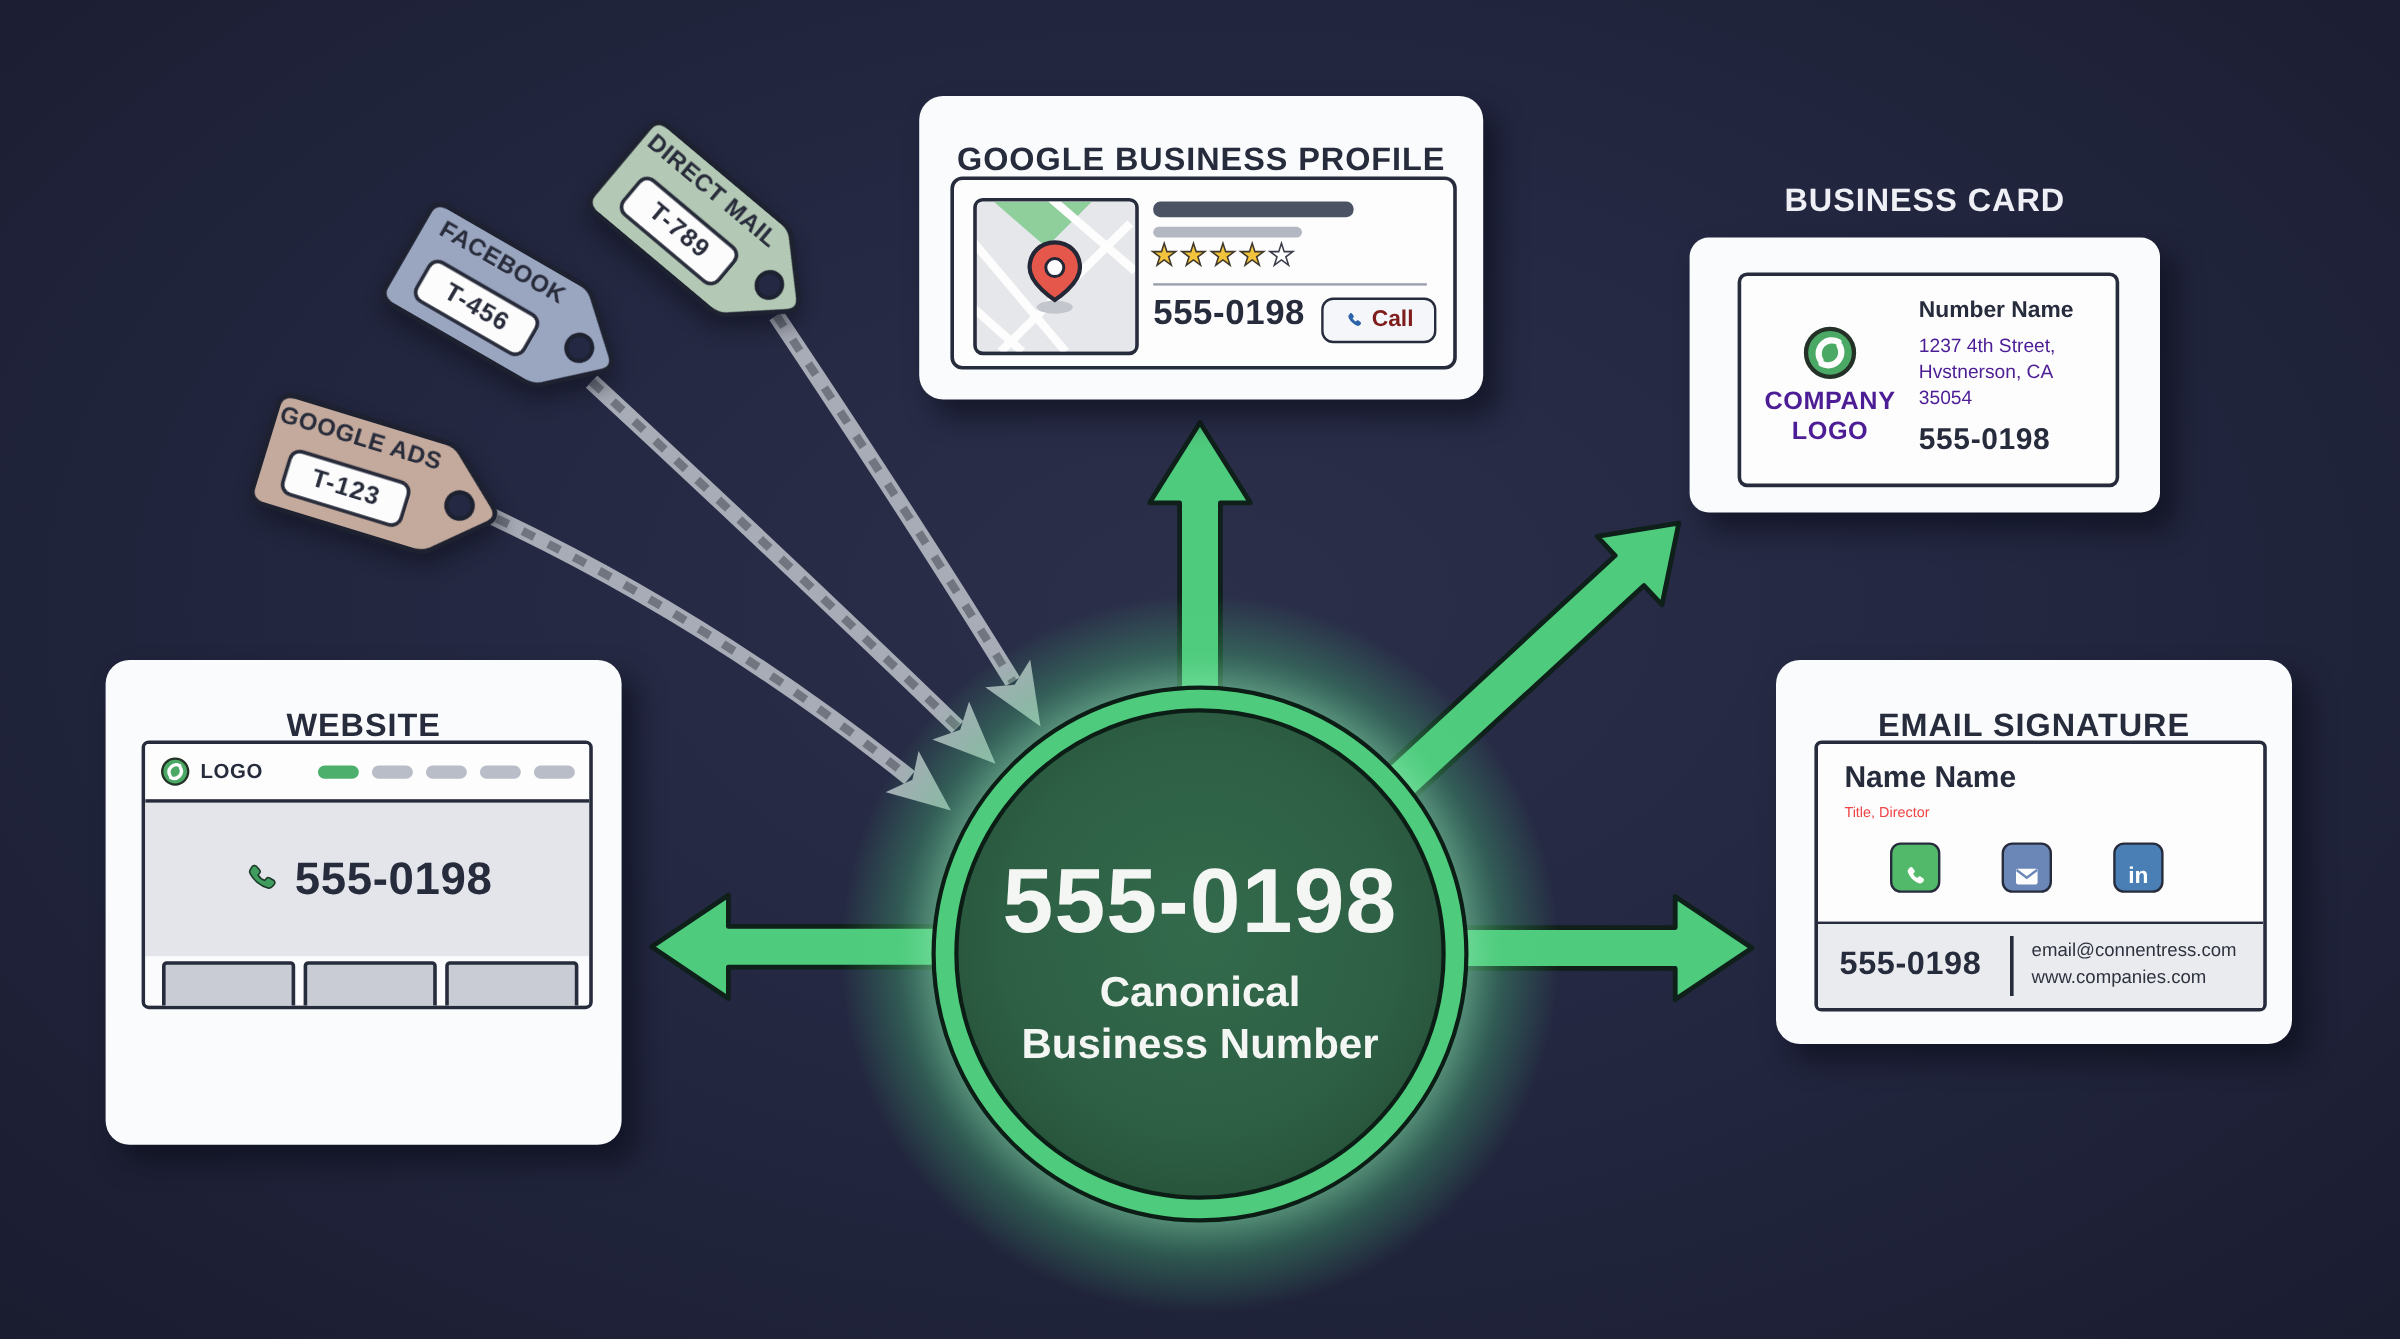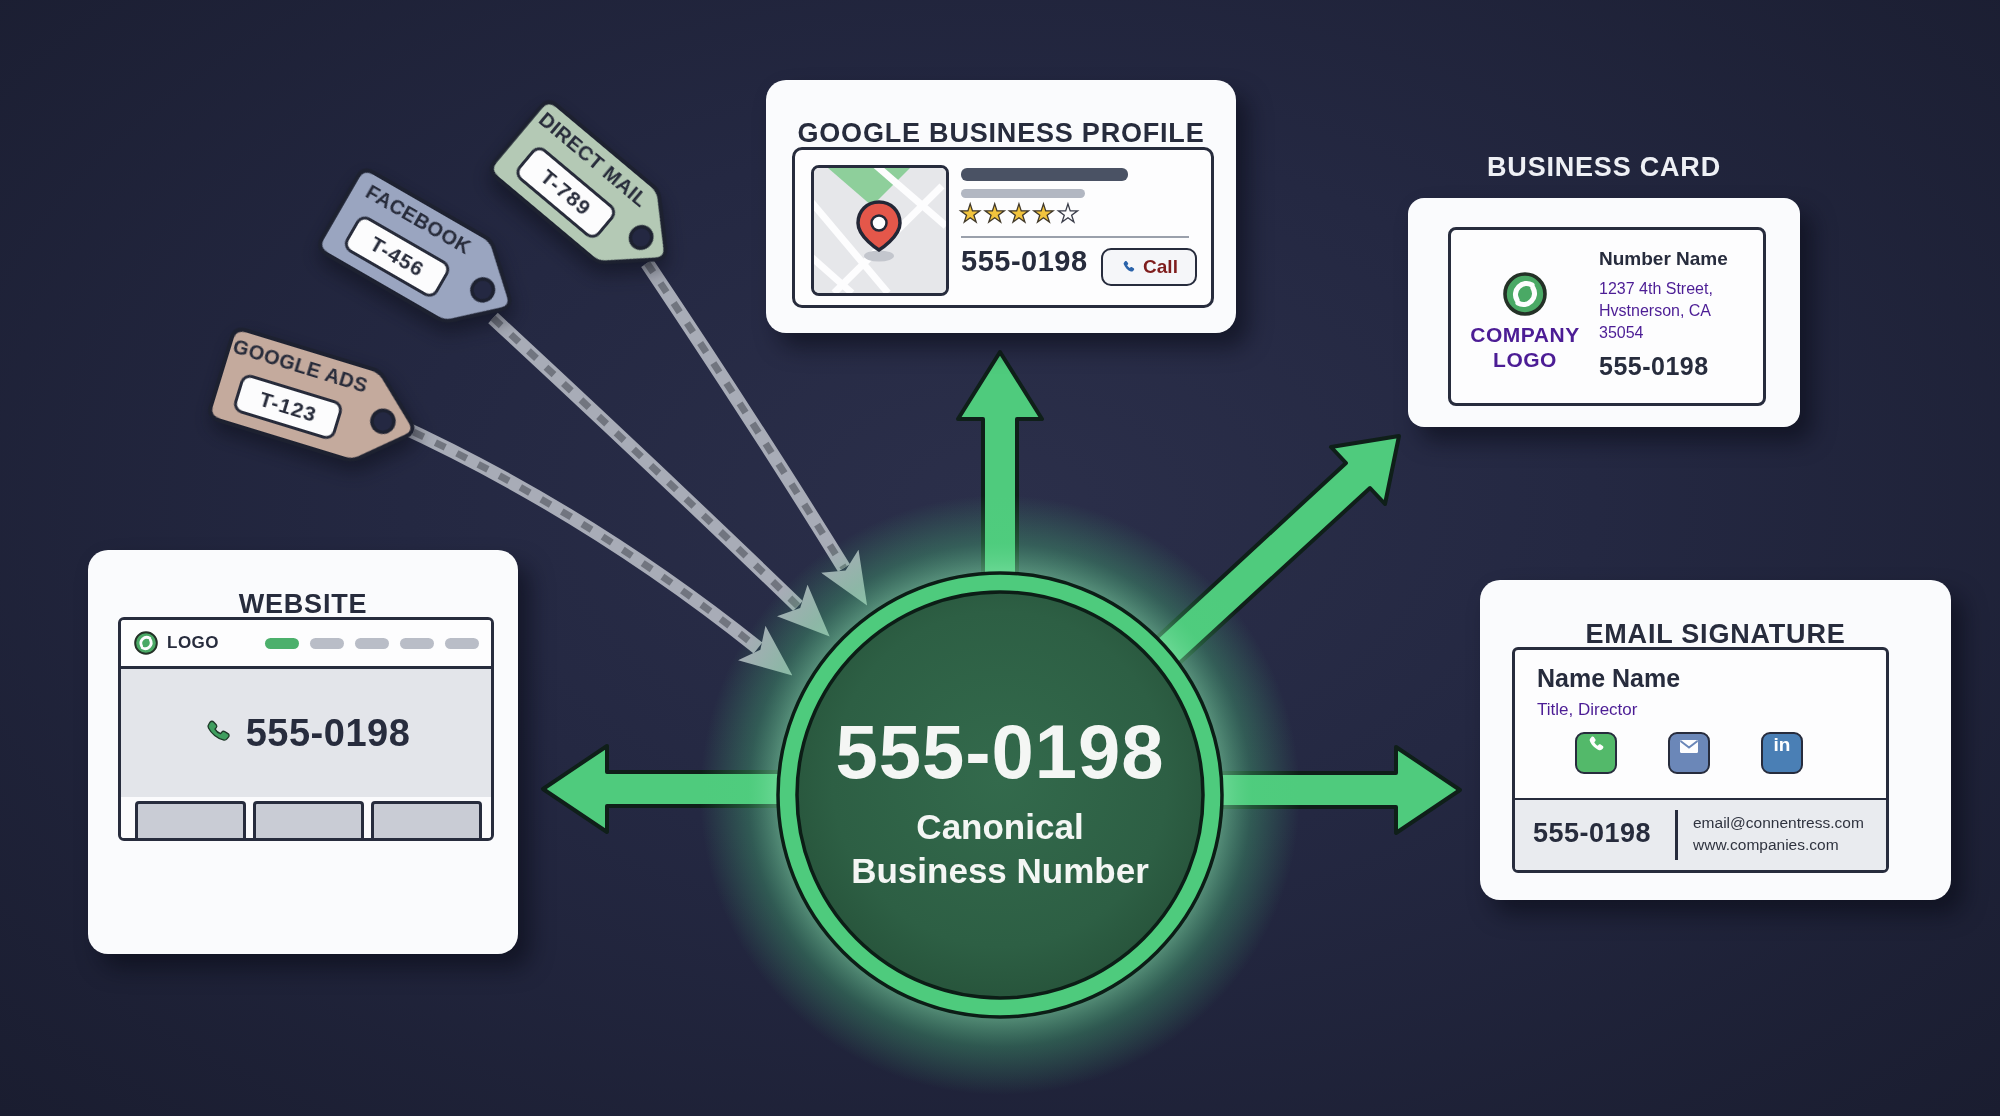--- a/index.html
+++ b/index.html
@@ -48,28 +48,28 @@
   .bc-box{position:absolute;left:40px;top:29px;width:312px;height:173px;
     border:3px solid #272c3d;border-radius:8px;background:#fdfdfe;}
   .bc-logo{position:absolute;left:50px;top:40px;width:48px;height:48px;}
   .bc-logo-caption{position:absolute;left:6px;top:92px;width:136px;text-align:center;
     font-size:21px;line-height:25px;font-weight:bold;color:#4c1d95;letter-spacing:.5px;}
   .bc-company{position:absolute;left:148px;top:18px;font-size:19px;font-weight:bold;color:#272c3d;}
   .bc-addr{position:absolute;left:148px;top:48px;font-size:16px;line-height:22px;color:#4c1d95;}
   .bc-phone{position:absolute;left:148px;top:122px;font-size:25px;font-weight:bold;color:#272c3d;letter-spacing:.5px;}
 
   
-  #esig{left:1480px;top:580px;width:471px;height:320px;}
+  #esig{left:1480px;top:550px;width:430px;height:320px;}
   .es-box{position:absolute;left:32px;top:67px;width:371px;height:220px;
     border:3px solid #272c3d;border-radius:6px;background:#fdfdfe;overflow:hidden;}
   .es-name{position:absolute;left:22px;top:14px;font-size:25px;font-weight:bold;color:#272c3d;}
-  .es-title{position:absolute;left:22px;top:50px;font-size:17px;color:#4c1d95;}
+  .es-title{position:absolute;left:22px;top:50px;font-size:12px;color:#ef4444;}
   .es-icons{position:absolute;left:20px;top:82px;display:flex;gap:11px;}
   .es-icon{width:38px;height:38px;border:2.5px solid #272c3d;border-radius:9px;
-    display:flex;align-items:flex-start;justify-content:center;margin-left:40px;}
+    display:flex;align-items:flex-end;justify-content:center;margin-left:40px;}
   .ic-phone{background:#53b96a;}
   .ic-mail{background:#6b87b8;}
   .ic-li{background:#4a7fb5;color:#fff;font-weight:bold;font-size:19px;}
   .es-strip{position:absolute;left:0;right:0;bottom:0;top:148px;background:#e9ebef;border-top:2.5px solid #272c3d;}
   .es-phone{position:absolute;left:18px;top:18px;font-size:27px;font-weight:bold;color:#272c3d;letter-spacing:.5px;}
   .es-vdiv{position:absolute;left:160px;top:10px;width:2.5px;height:50px;background:#272c3d;}
   .es-contact{position:absolute;left:178px;top:12px;font-size:15.5px;line-height:22px;color:#2f333f;}
 
   
   #web{left:88px;top:550px;width:430px;height:404px;}

